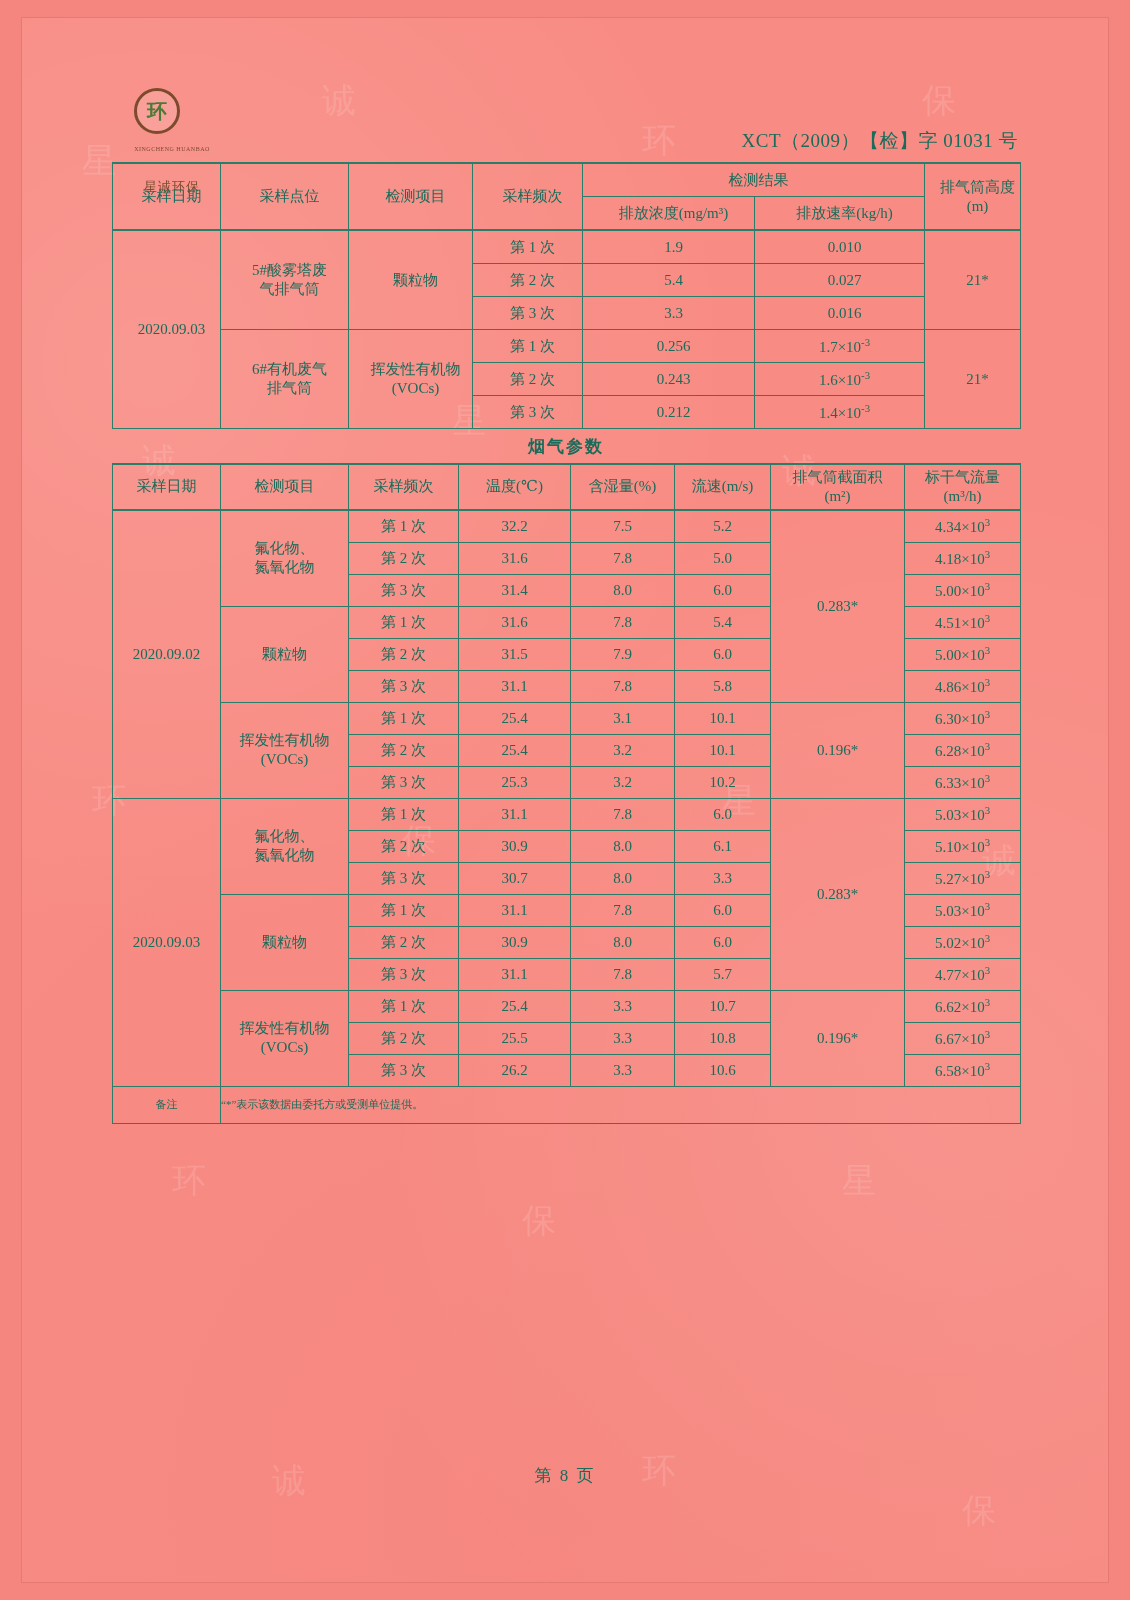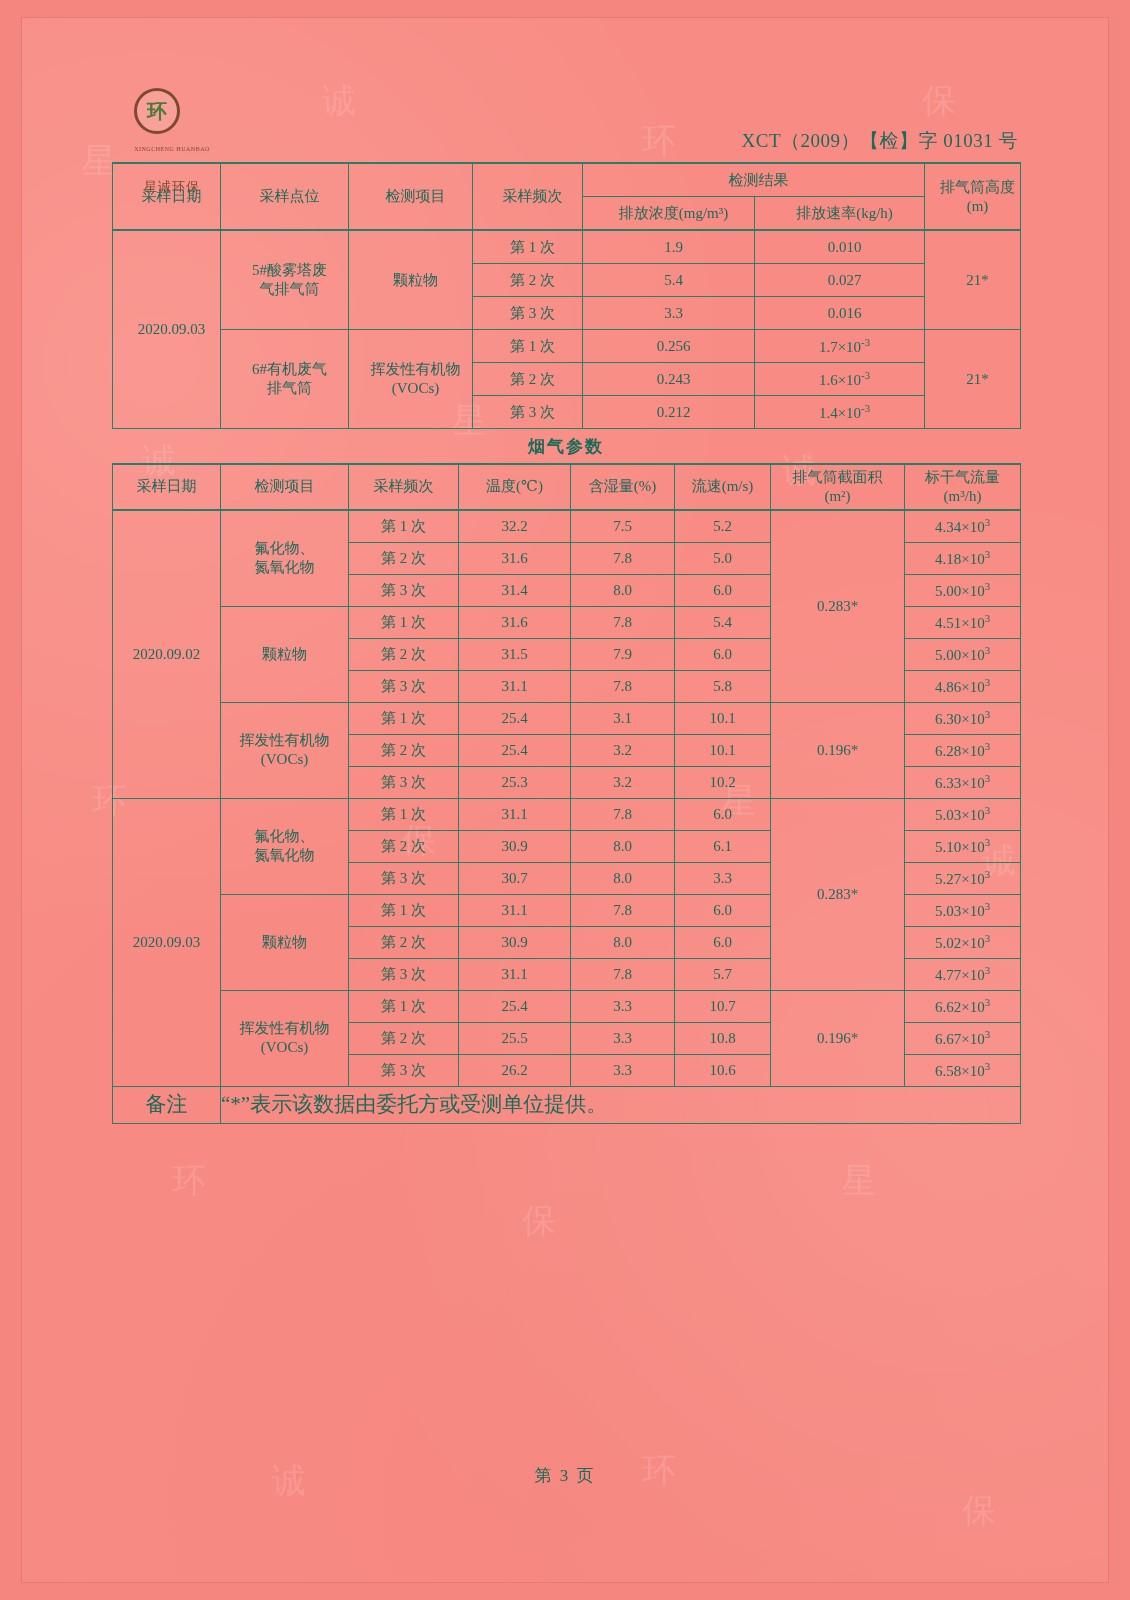--- a/index.html
+++ b/index.html
@@ -131,21 +131,21 @@
   .tbl-wrap { position: relative; }
   .section-title {
     text-align: center;
     font-size: 17px;
     font-weight: bold;
     width: 908px;
     padding: 6px 0 5px 0;
     letter-spacing: 2px;
   }
   .t2 td, .t2 th { height: 25px; }
-  .remark td { height: 30px; font-size: 21px; }
+  .remark td { height: 30px; font-size: 11px; }
   .remark .remark-text { text-align: left; padding-left: 0; }
   .footer {
     position: absolute;
     left: 0;
     right: 0;
     bottom: 95px;
     text-align: center;
     font-size: 17px;
     letter-spacing: 2px;
   }
@@ -460,14 +460,14 @@
 
         <tr class="remark">
           <td>备注</td>
           <td class="remark-text" colspan="7">“*”表示该数据由委托方或受测单位提供。</td>
         </tr>
       </tbody>
     </table>
 
   </div>
 
-  <div class="footer">第 3 页</div>
+  <div class="footer">第 8 页</div>
 </div>
 
 </body></html>

